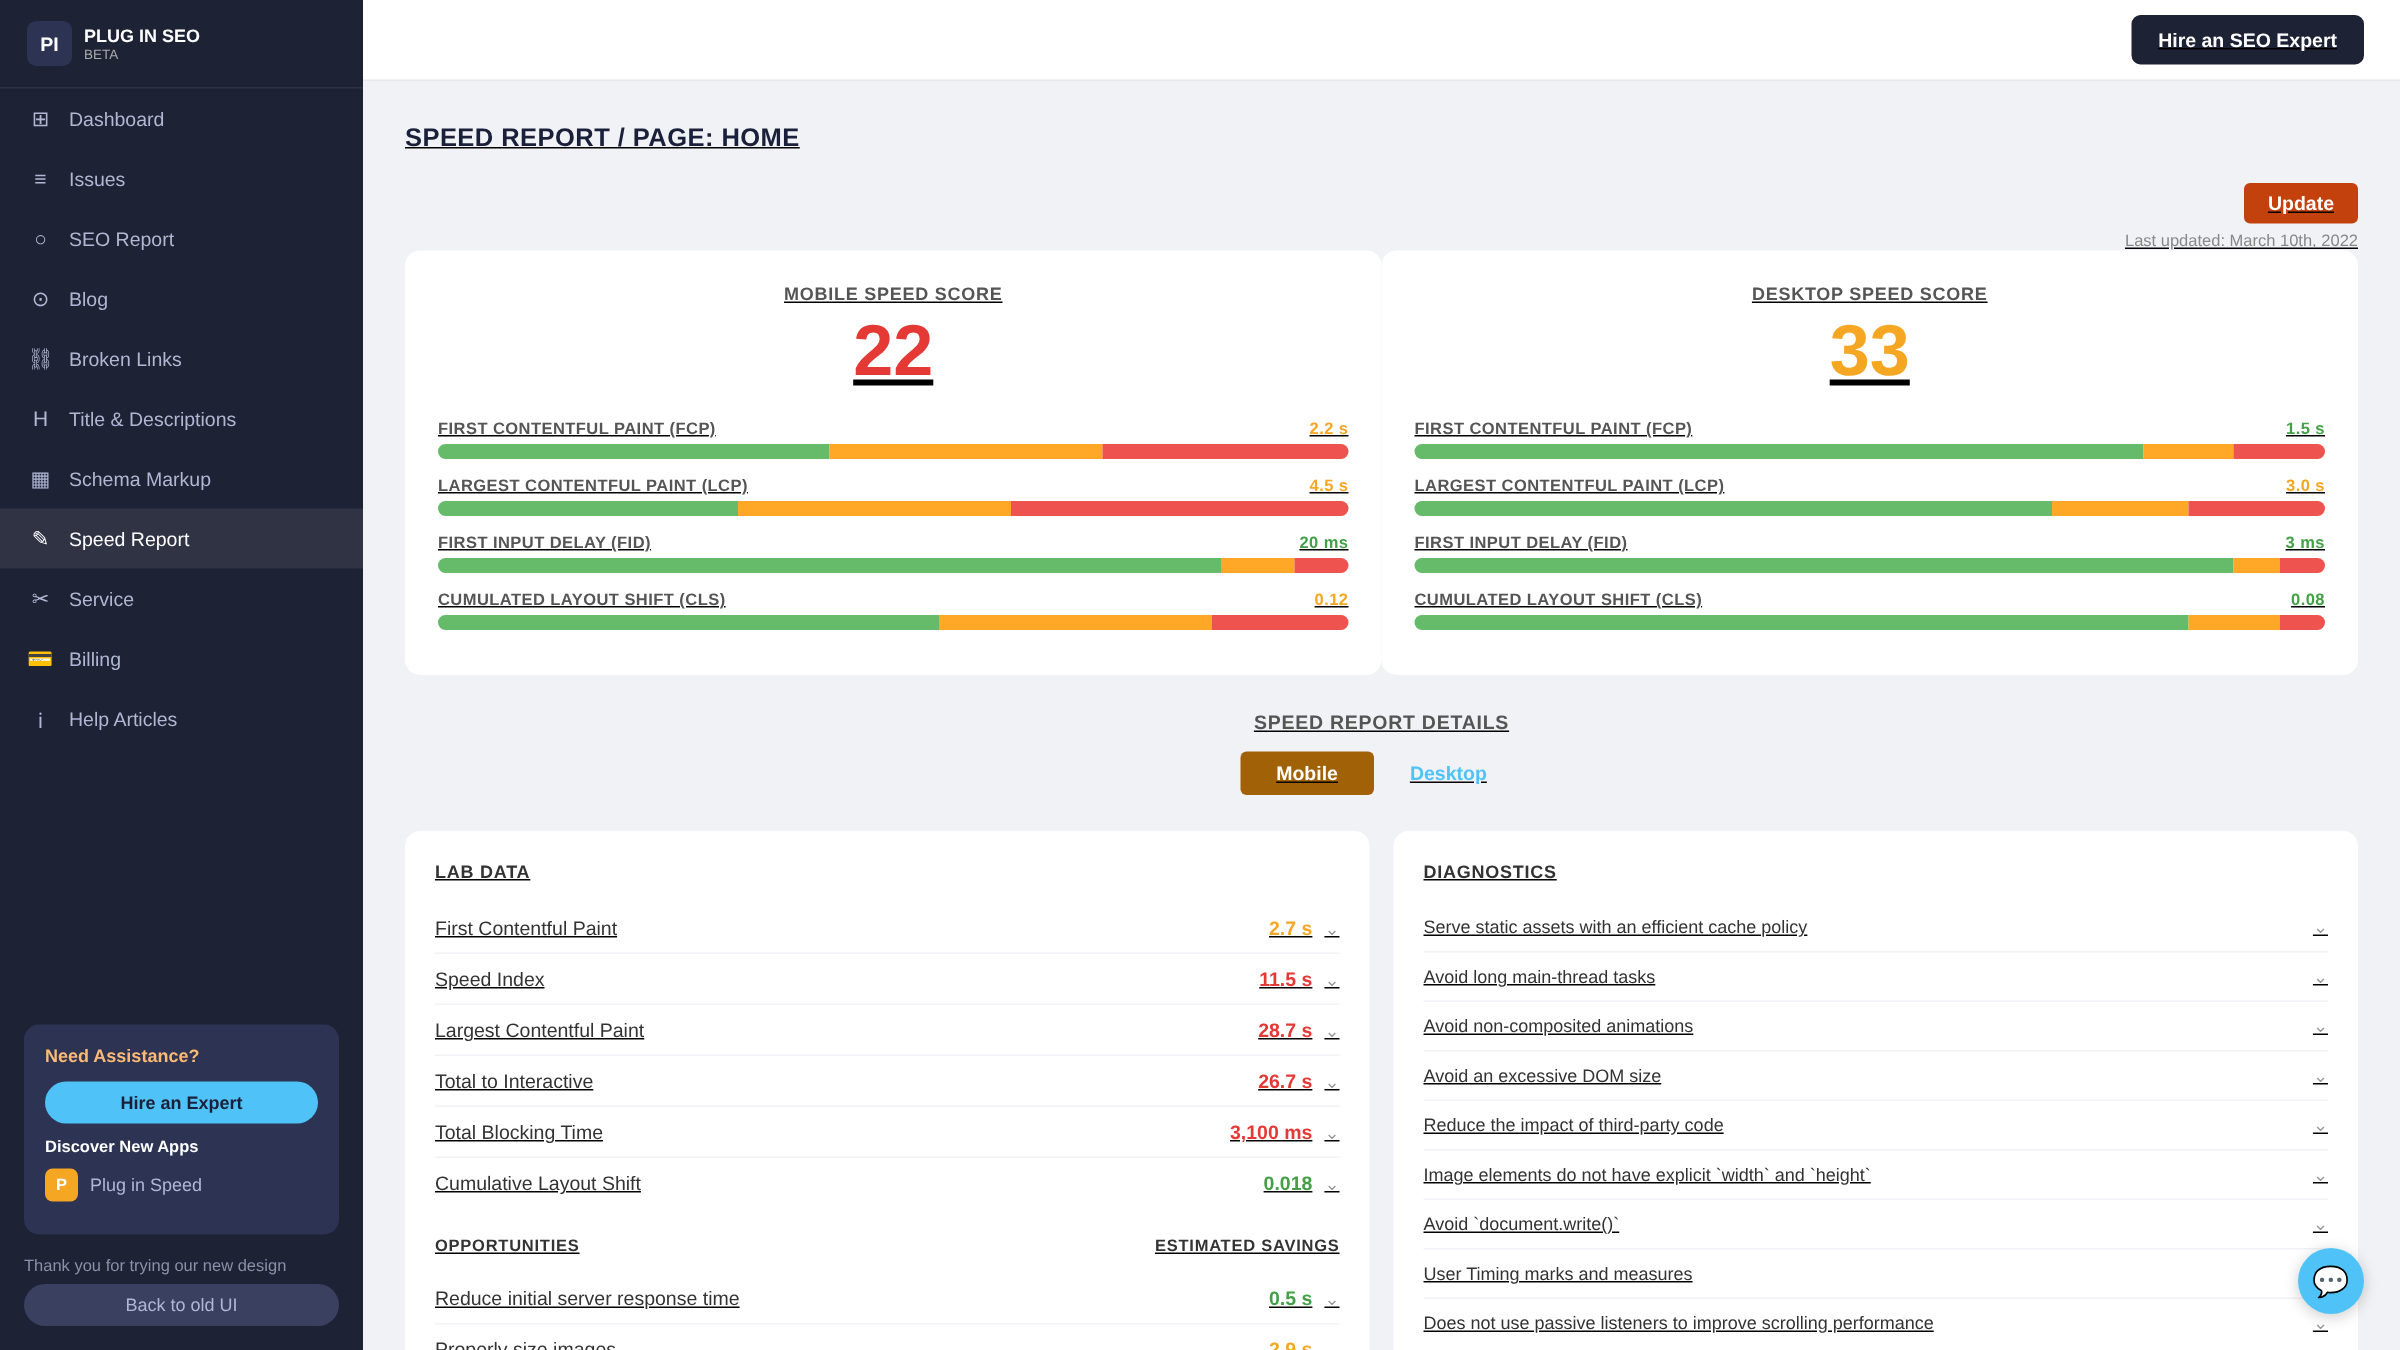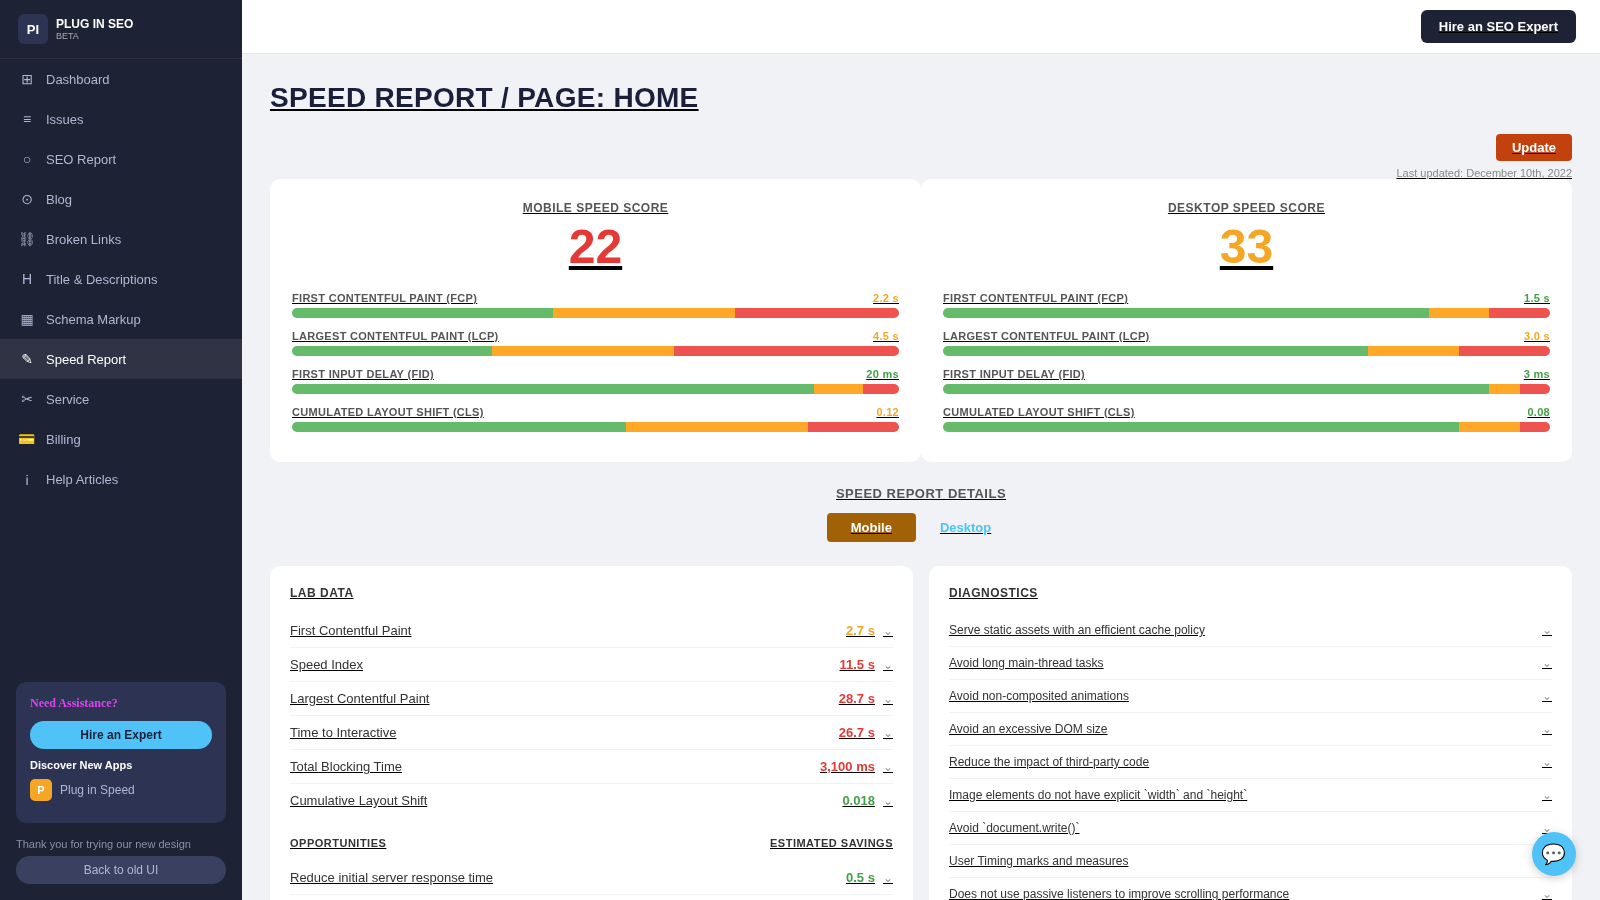--- a/index.html
+++ b/index.html
@@ -54,21 +54,21 @@
     .sidebar-bottom {
       margin-top: auto;
       padding: 16px;
     }
     .need-assistance-card {
       background: #2d3352;
       border-radius: 10px;
       padding: 14px;
       margin-bottom: 14px;
     }
-    .need-assistance-title { font-size: 12px; font-weight: 700; color: #d946ef; margin-bottom: 10px; font-family: Liberation Serif, serif; }
+    .need-assistance-title { font-size: 12px; font-weight: 700; color: #fdba74; margin-bottom: 10px; }
     .btn-hire {
       background: #4fc3f7;
       color: #1a1f3a;
       border: none;
       border-radius: 20px;
       padding: 7px 18px;
       font-size: 12px;
       font-weight: 700;
       cursor: pointer;
       width: 100%;
@@ -122,21 +122,21 @@
 
     
     .content {
       flex: 1;
       overflow-y: auto;
       padding: 28px 28px 28px 28px;
       background: #f0f2f5;
     }
 
     .page-title {
-      font-size: 28px;
+      font-size: 17px;
       font-weight: 800;
       color: #1a1f3a;
       margin-bottom: 20px;
       letter-spacing: 0.3px;
     }
 
     
     .update-bar {
       display: flex;
       justify-content: flex-end;
@@ -424,21 +424,21 @@
   <div class="topbar">
     <button class="btn-hire-seo">Hire an SEO Expert</button>
   </div>
 
   <div class="content">
     <div class="page-title">SPEED REPORT / PAGE: HOME</div>
 
     <div class="update-bar">
       <button class="btn-update">Update</button>
     </div>
-    <div class="last-updated">Last updated: December 10th, 2022</div>
+    <div class="last-updated">Last updated: March 10th, 2022</div>
 
     <div class="speed-cards">
 
       <div class="speed-card">
         <div class="speed-card-title">MOBILE SPEED SCORE</div>
         <div class="speed-score score-red">22</div>
         <div id="mobile-metrics">
             <div class="metric-row">
       <div class="metric-header">
         <span>FIRST CONTENTFUL PAINT (FCP)</span>
@@ -566,21 +566,21 @@
     </span>
             </div>
             <div class="lab-row">
               <span>Largest Contentful Paint</span>
     <span class="lab-val">
       <span class="val-red">28.7 s</span>
       <span class="chevron-icon">⌄</span>
     </span>
             </div>
             <div class="lab-row">
-              <span>Time to Interactive</span>
+              <span>Total to Interactive</span>
     <span class="lab-val">
       <span class="val-red">26.7 s</span>
       <span class="chevron-icon">⌄</span>
     </span>
             </div>
             <div class="lab-row">
               <span>Total Blocking Time</span>
     <span class="lab-val">
       <span class="val-red">3,100 ms</span>
       <span class="chevron-icon">⌄</span>

